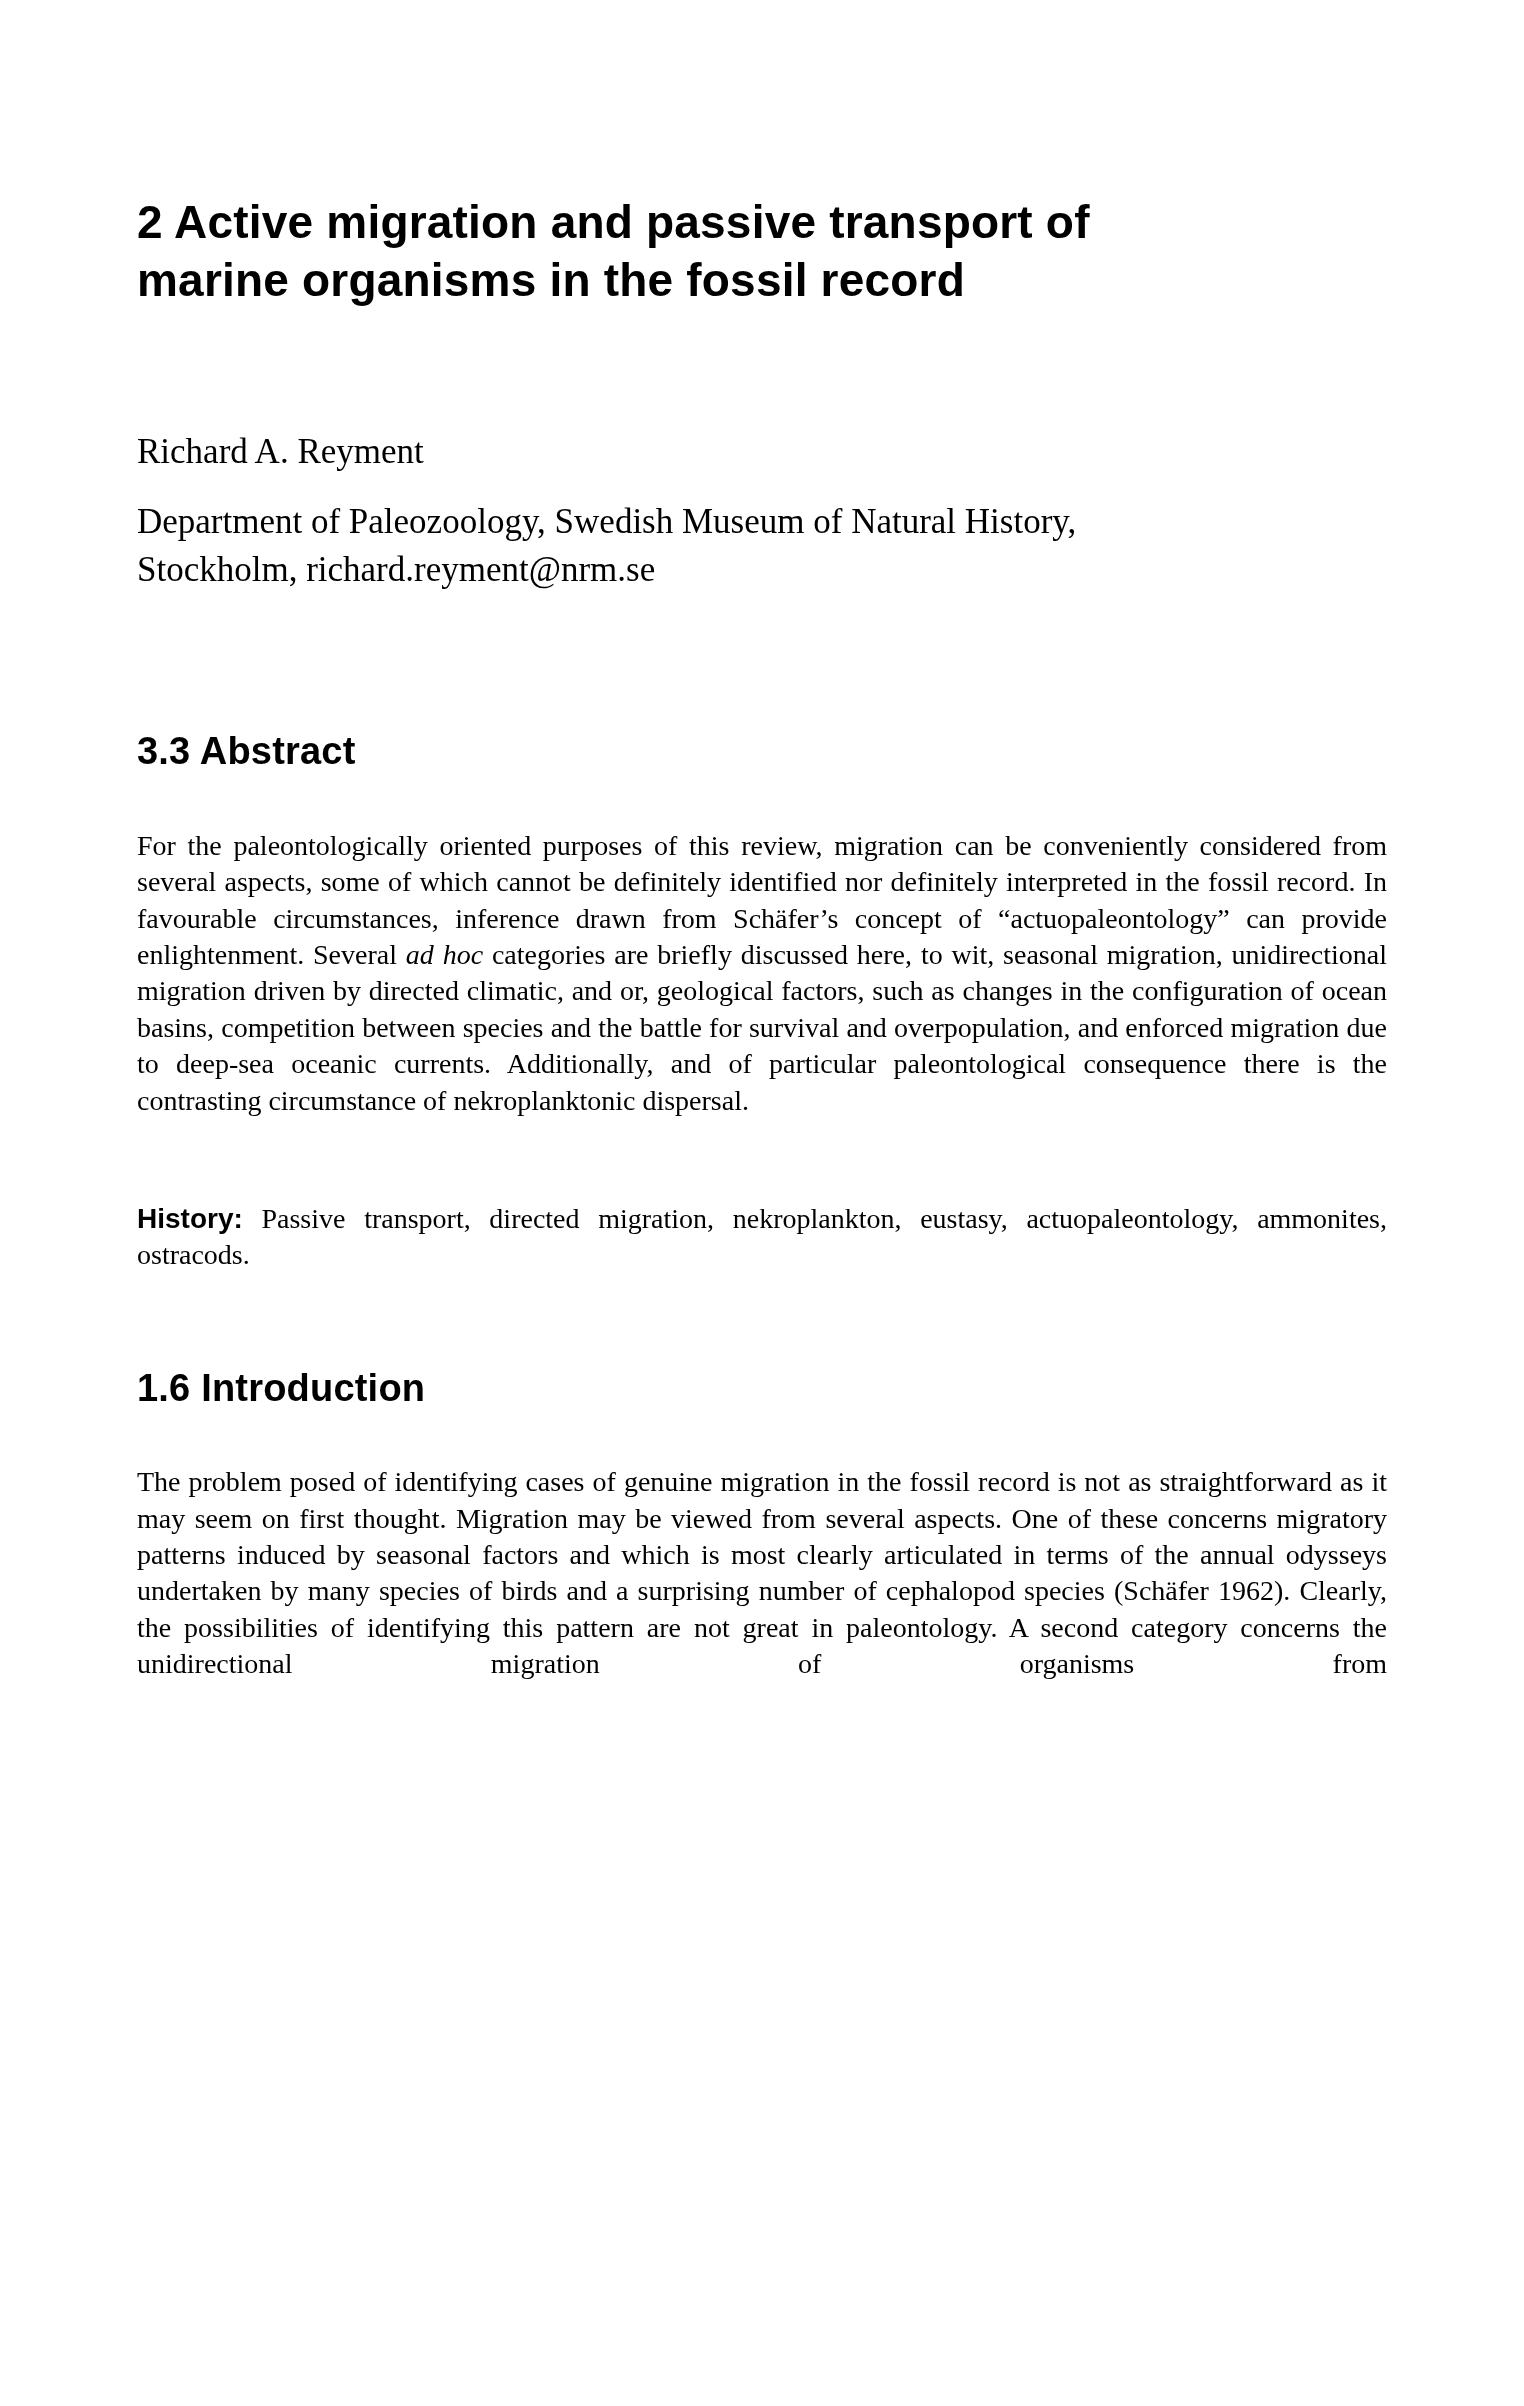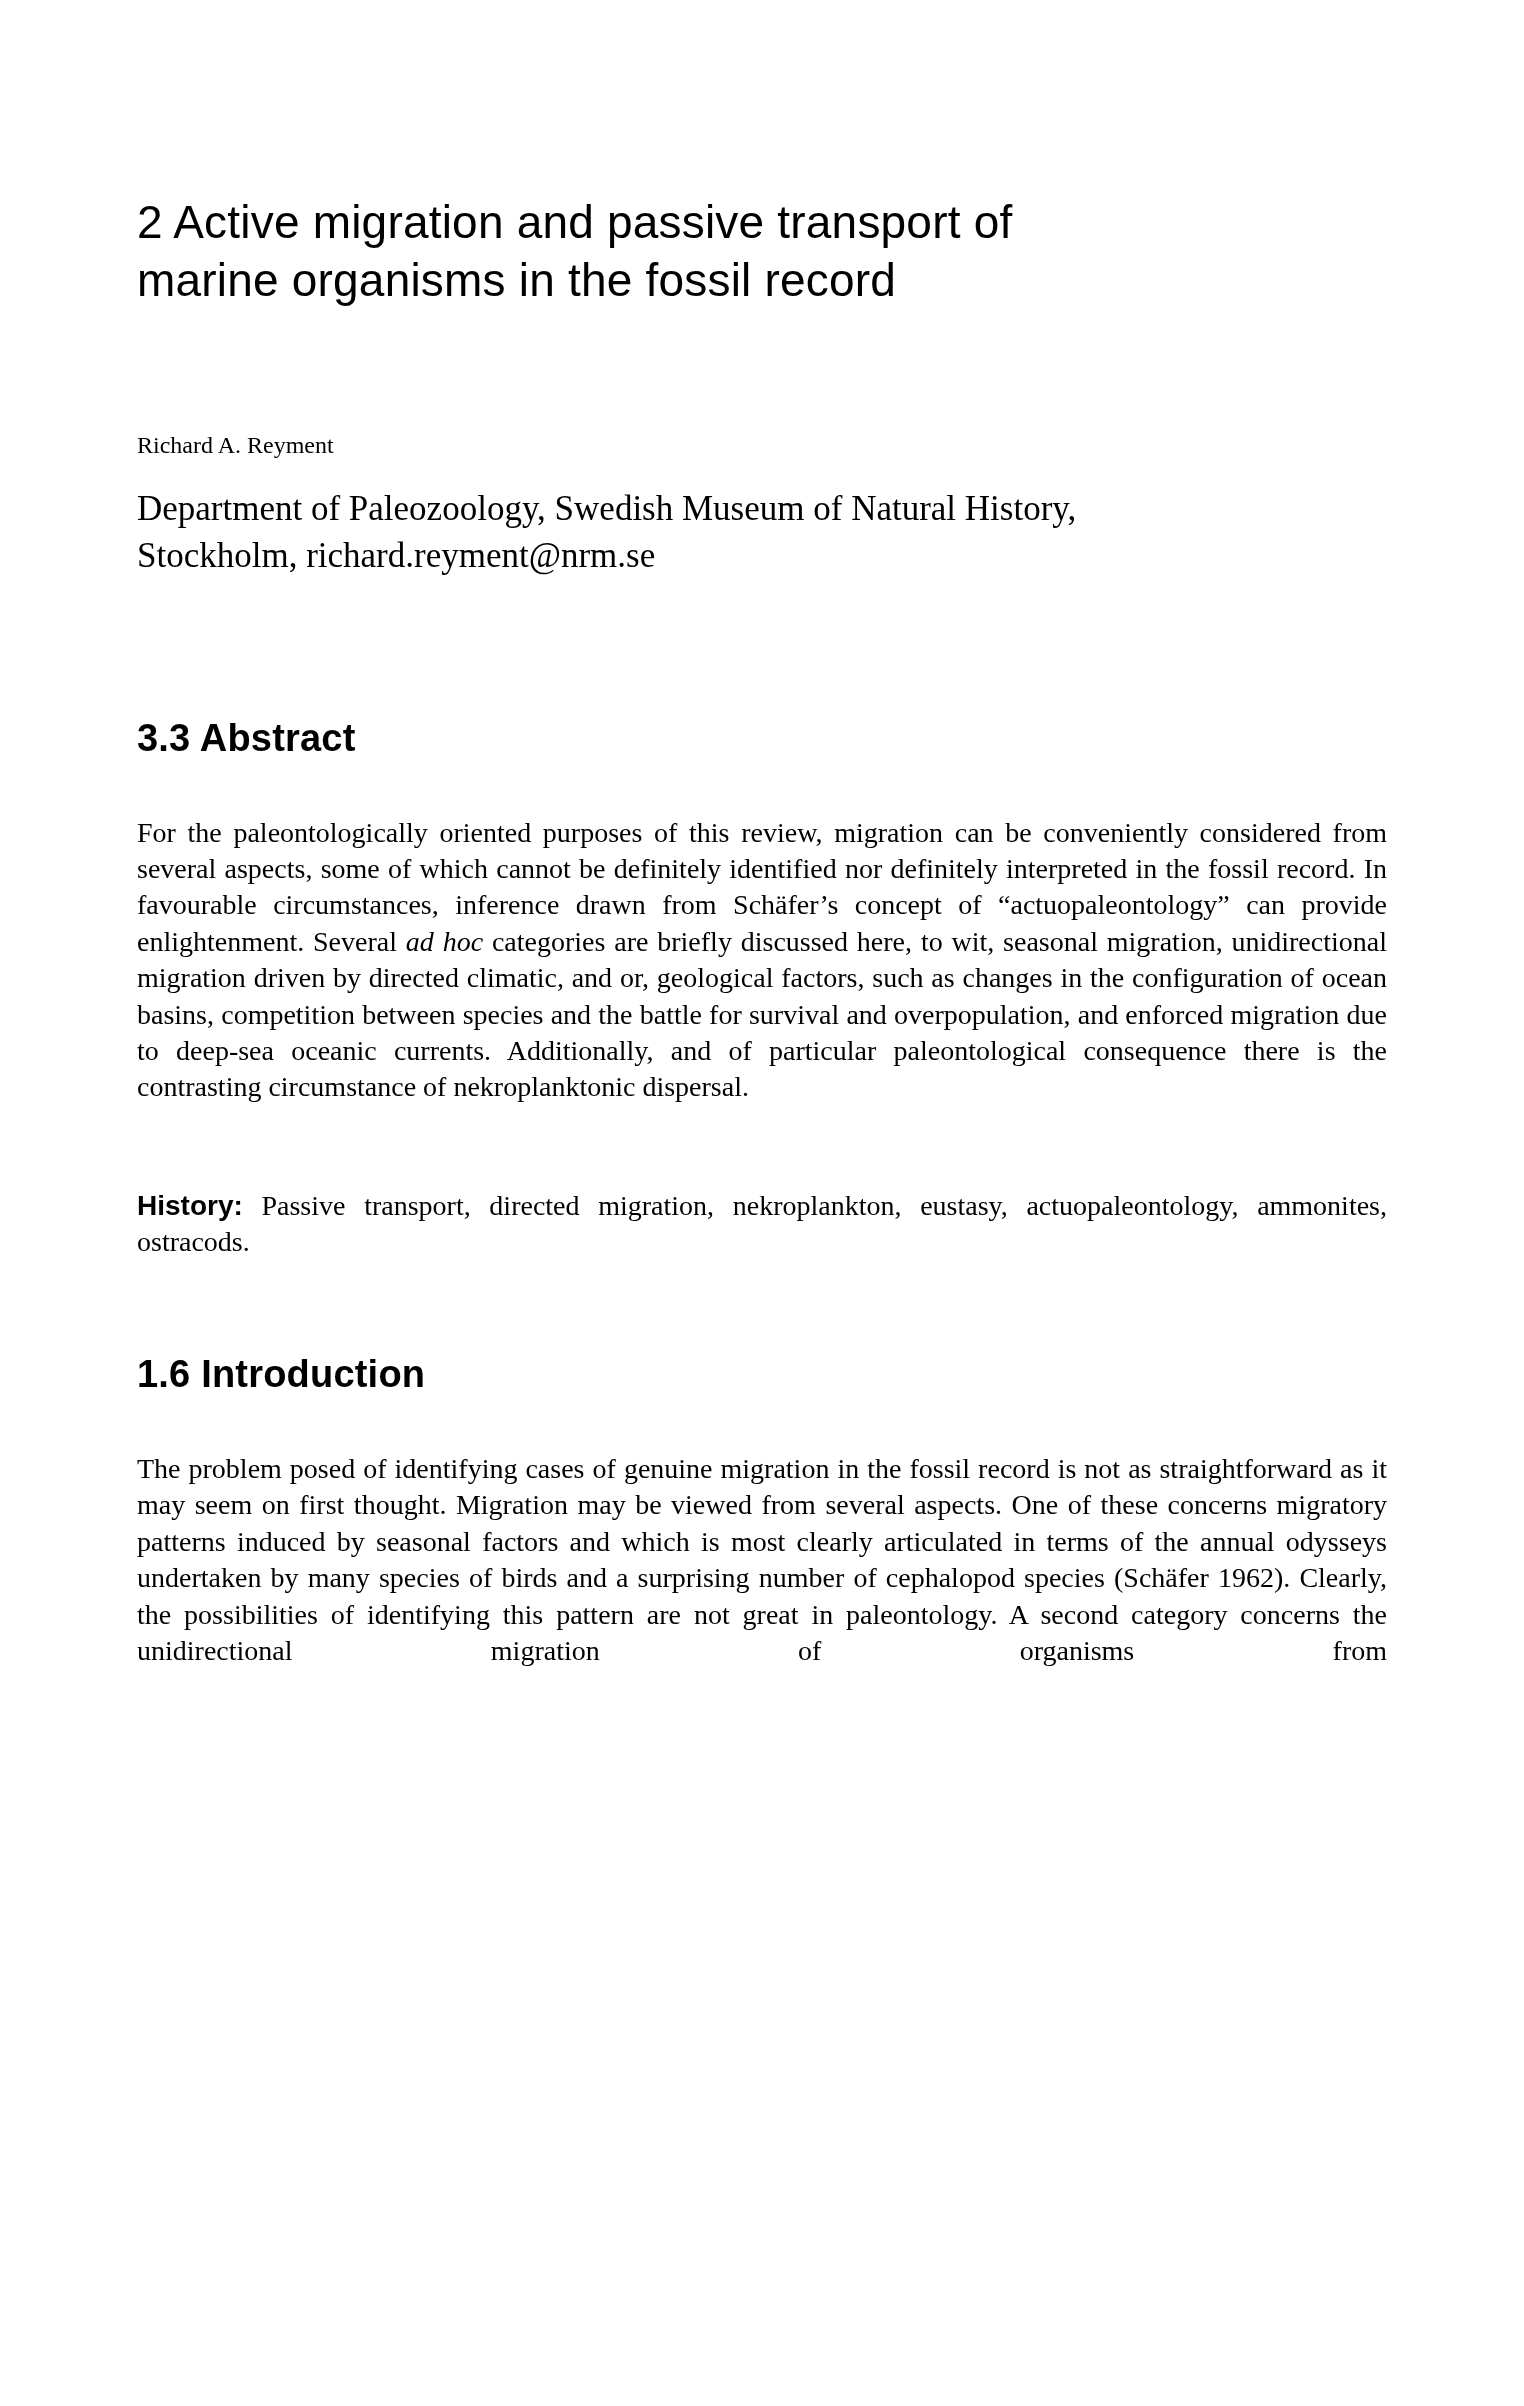--- a/index.html
+++ b/index.html
@@ -14,29 +14,29 @@
     box-sizing: border-box;
     background: #ffffff;
     color: #000000;
     padding: 194px 137px 0 137px;
     overflow: hidden;
     font-family: "Liberation Serif", serif;
   }
   .chapter-title {
     margin: 0;
     font-family: "Liberation Sans", sans-serif;
-    font-weight: normal;
+    font-weight: bold;
     font-size: 46px;
     line-height: 1.25;
     white-space: pre-line;
     letter-spacing: 0.2px;
   }
   .author {
     margin: 122px 0 0 0;
-    font-size: 24px;
+    font-size: 35px;
     line-height: 1.2;
   }
   .affiliation {
     margin: 25px 0 0 0;
     font-size: 35px;
     line-height: 1.36;
     white-space: pre-line;
   }
   .section-heading {
     margin: 0;

